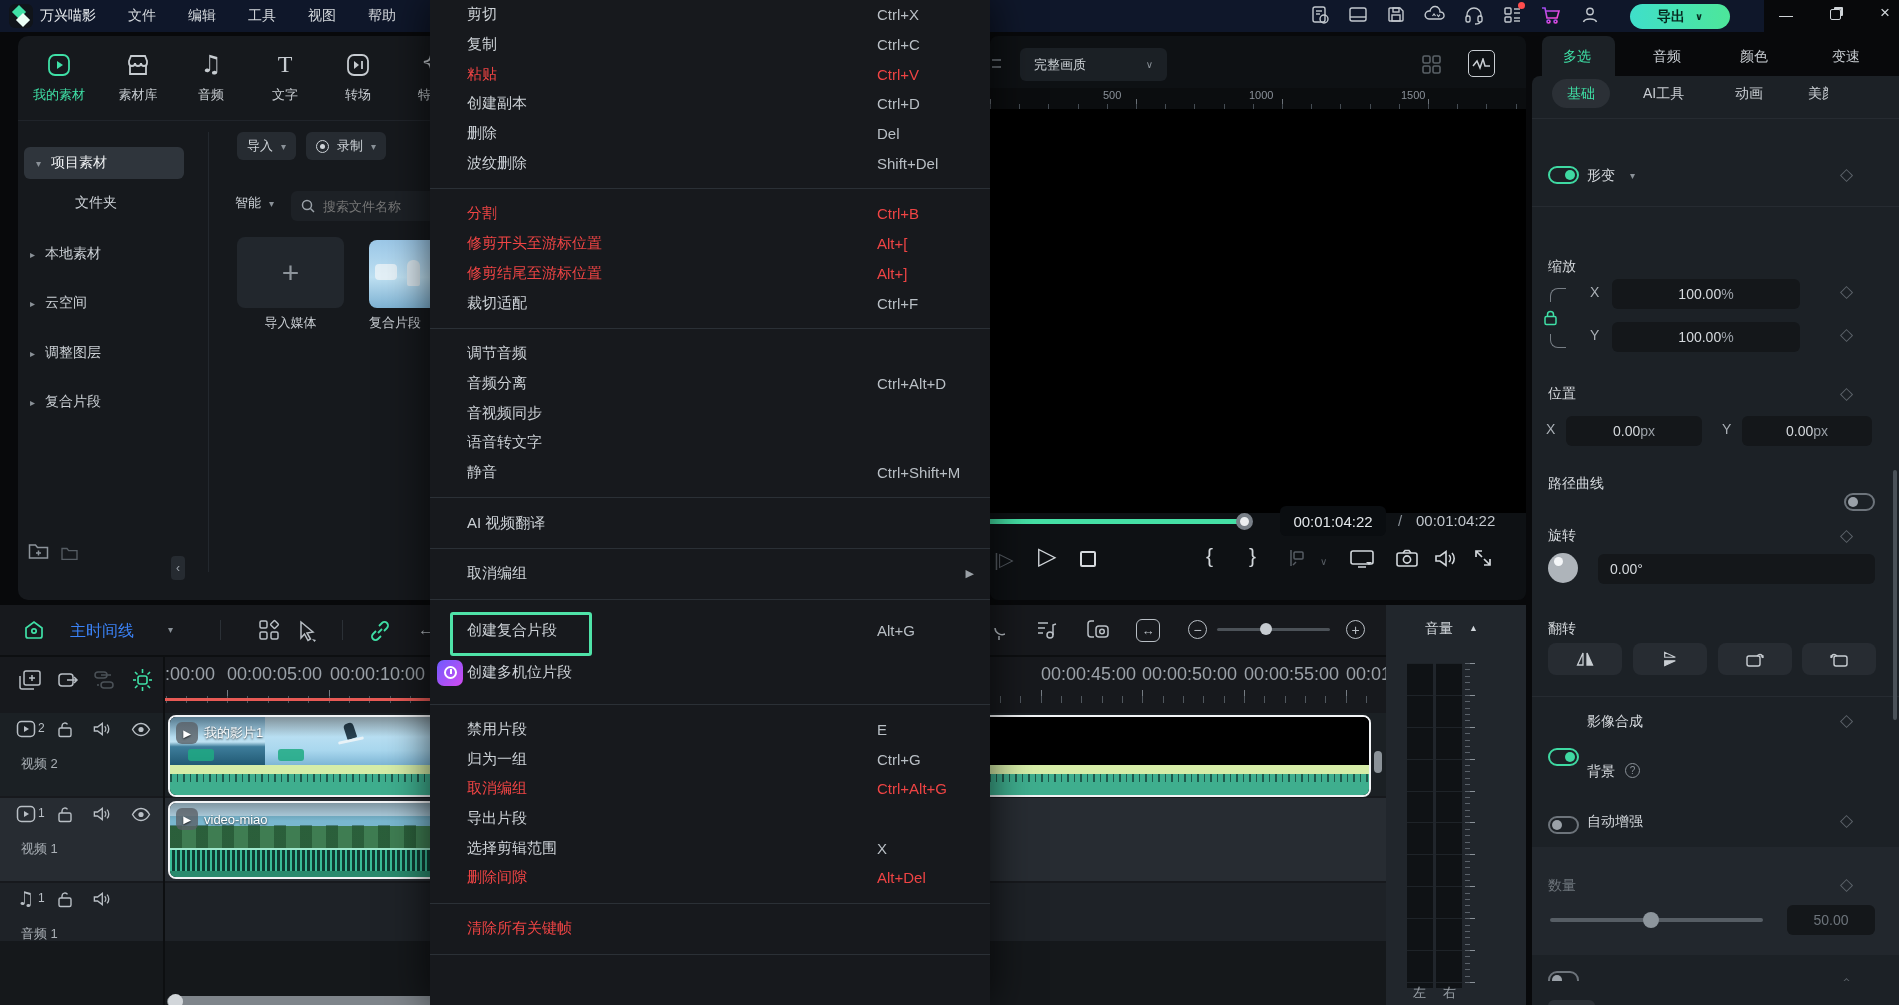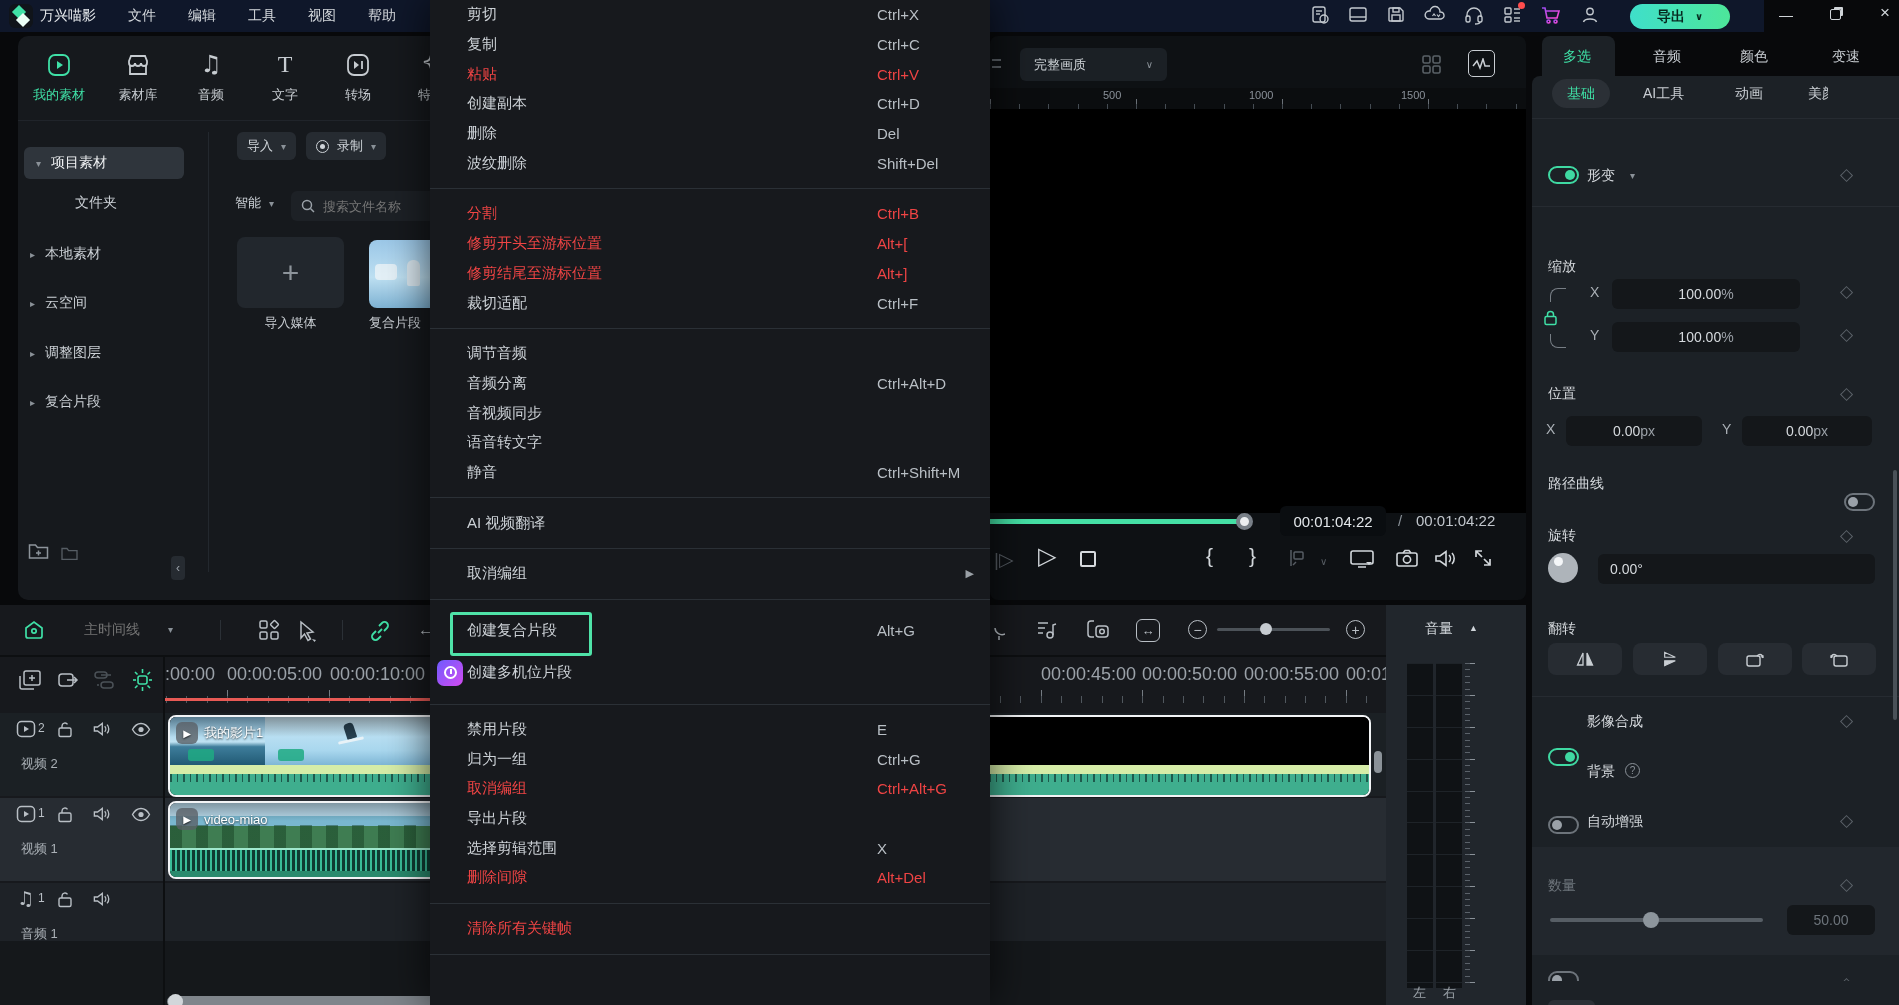--- a/index.html
+++ b/index.html
@@ -527,21 +527,21 @@
       <div class="abs" style="left:361px;top:394px;width:4px;height:250px;background:#4a5158;border-radius:2px"></div>
     </div>
   </div>
 
   <div class="timeline">
 
     <svg class="abs" style="left:22px;top:13px" width="24" height="24" viewBox="0 0 24 24" fill="none" stroke="#3fe0a6" stroke-width="1.7">
         <path d="M4 10l8-6 8 6v8a2 2 0 0 1-2 2H6a2 2 0 0 1-2-2z"></path>
         <circle cx="12" cy="13" r="2.2"></circle>
       </svg>
-    <span class="abs" style="left:84px;top:16px;font-size:14px;color:#737373">主时间线</span>
+    <span class="abs" style="left:70px;top:16px;font-size:16px;color:#3b82f6">主时间线</span>
     <span class="chev abs" style="left:168px;top:19px">▾</span>
     <div class="abs" style="left:220px;top:15px;width:1px;height:20px;background:#2b3036"></div>
     <svg class="abs" style="left:258px;top:14px" width="22" height="22" viewBox="0 0 22 22" fill="none" stroke="#b9bfc5" stroke-width="1.5">
         <rect x="2" y="2" width="7" height="7" rx="1.5"></rect>
         <rect x="2" y="13" width="7" height="7" rx="1.5"></rect>
         <rect x="13" y="13" width="7" height="7" rx="1.5"></rect>
         <rect x="13.5" y="2.5" width="6" height="6" rx="1" transform="rotate(45 16.5 5.5)"></rect>
       </svg>
     <svg class="abs" style="left:295px;top:14px" width="24" height="24" viewBox="0 0 24 24" fill="none" stroke="#b9bfc5" stroke-width="1.5">
         <path d="M6 3l12 10-6 1 3.5 6-2.5 1.5L9.5 15 6 19z"></path>

